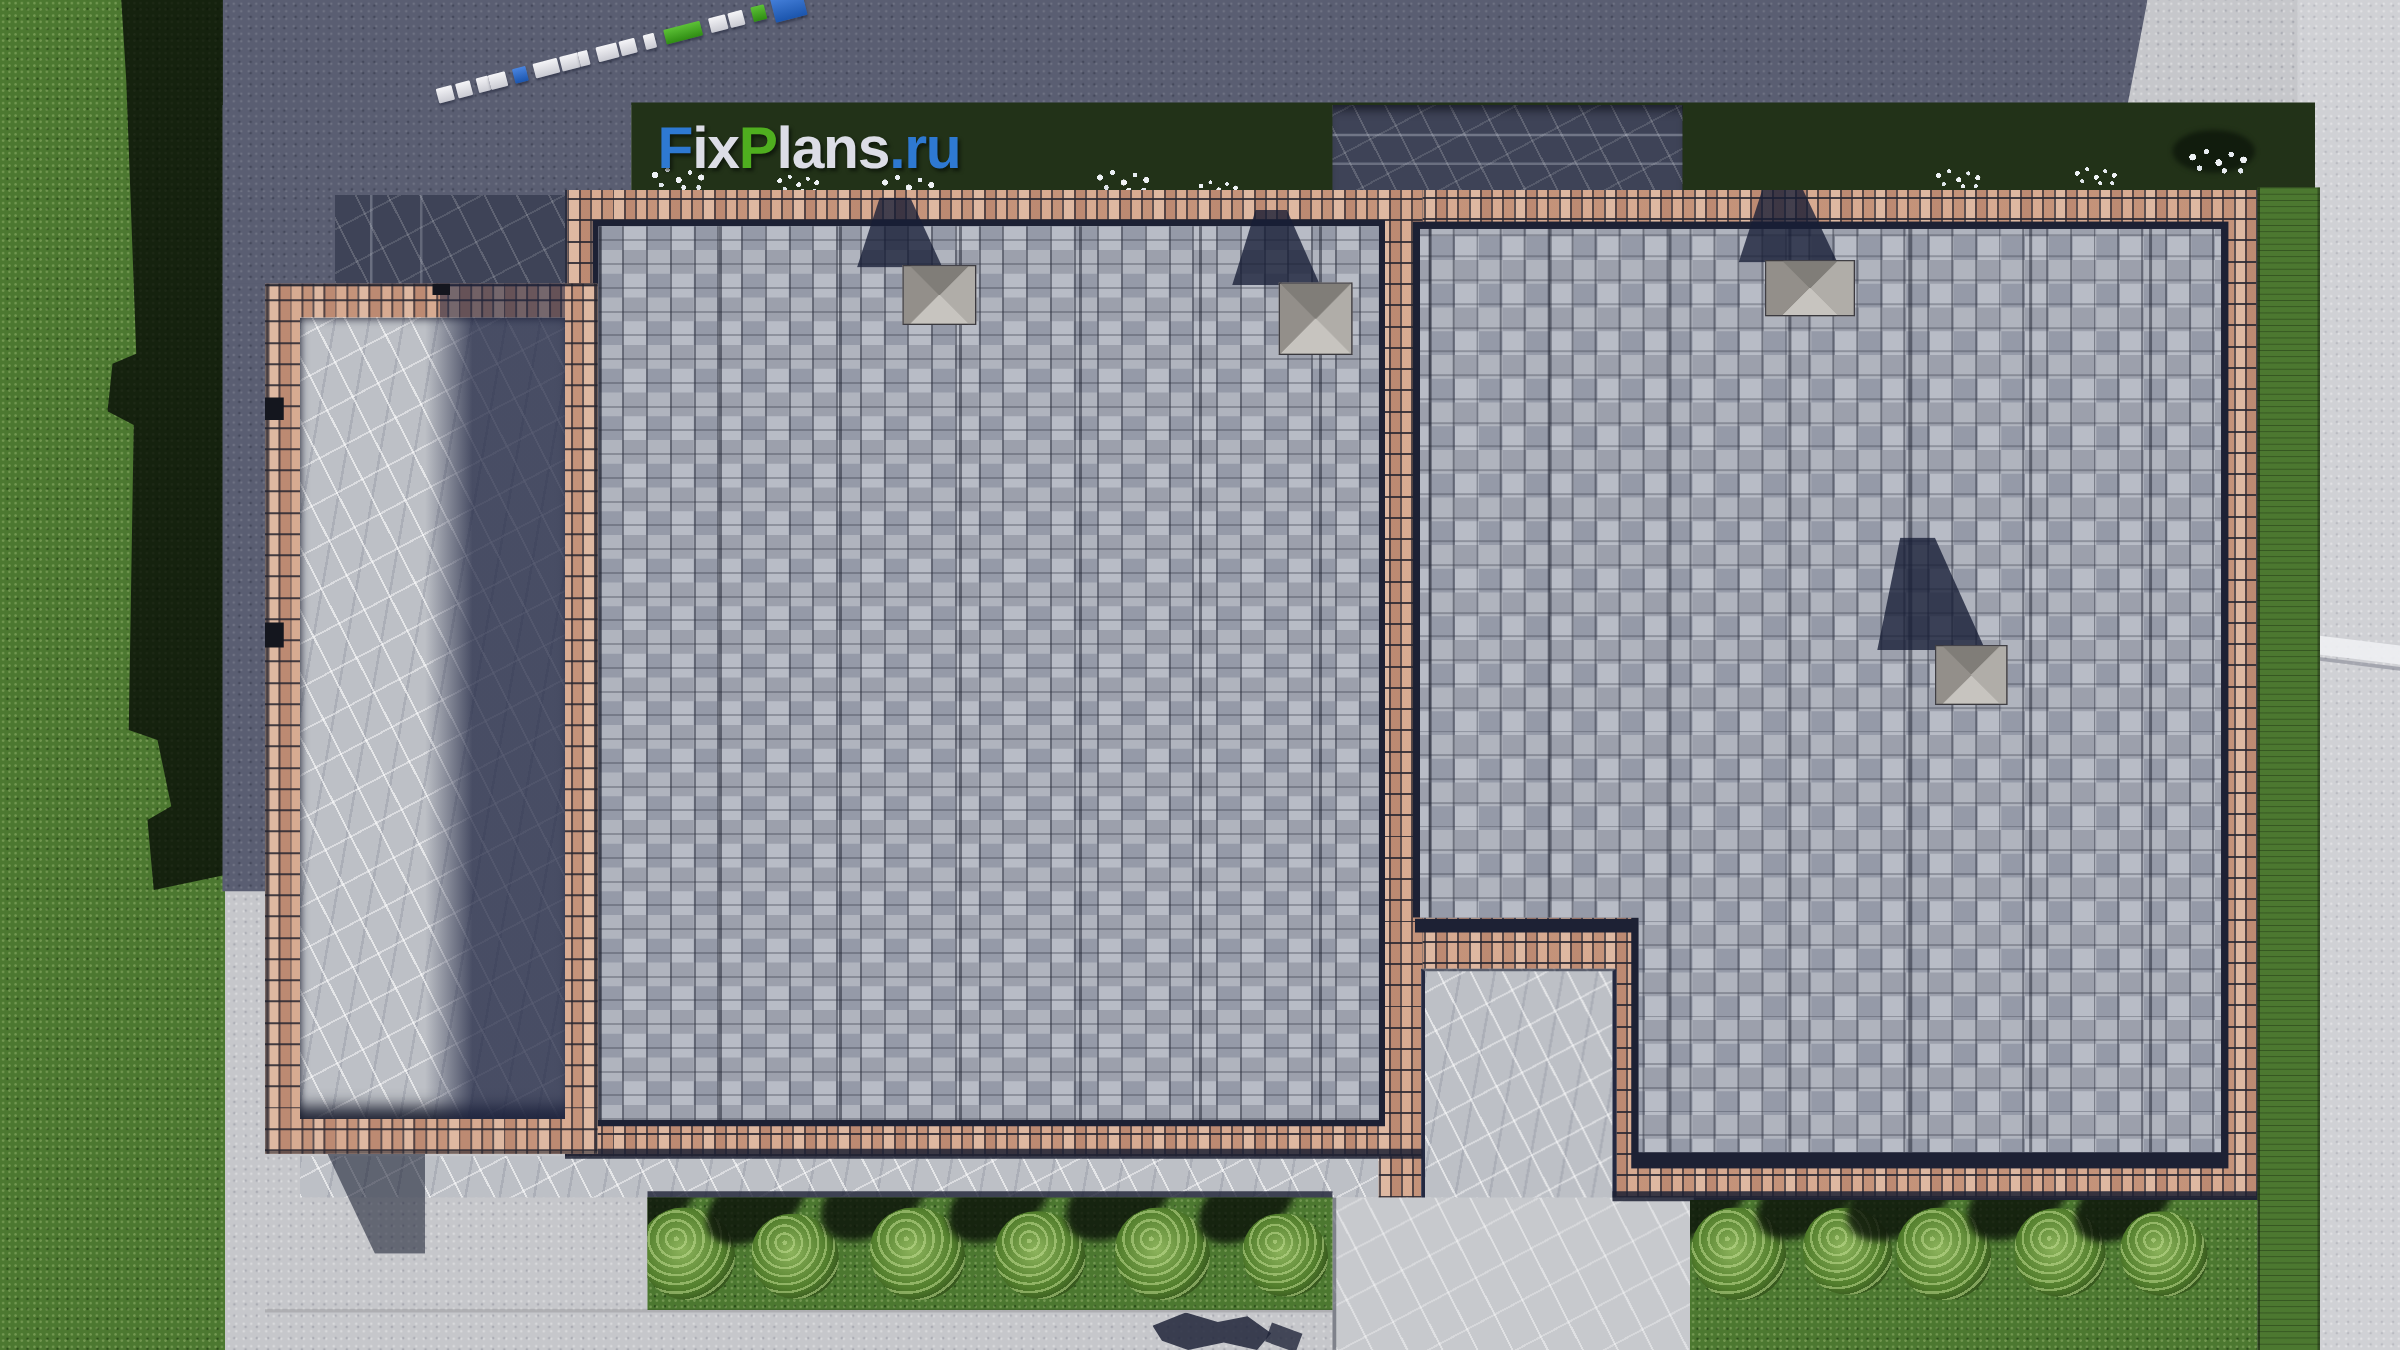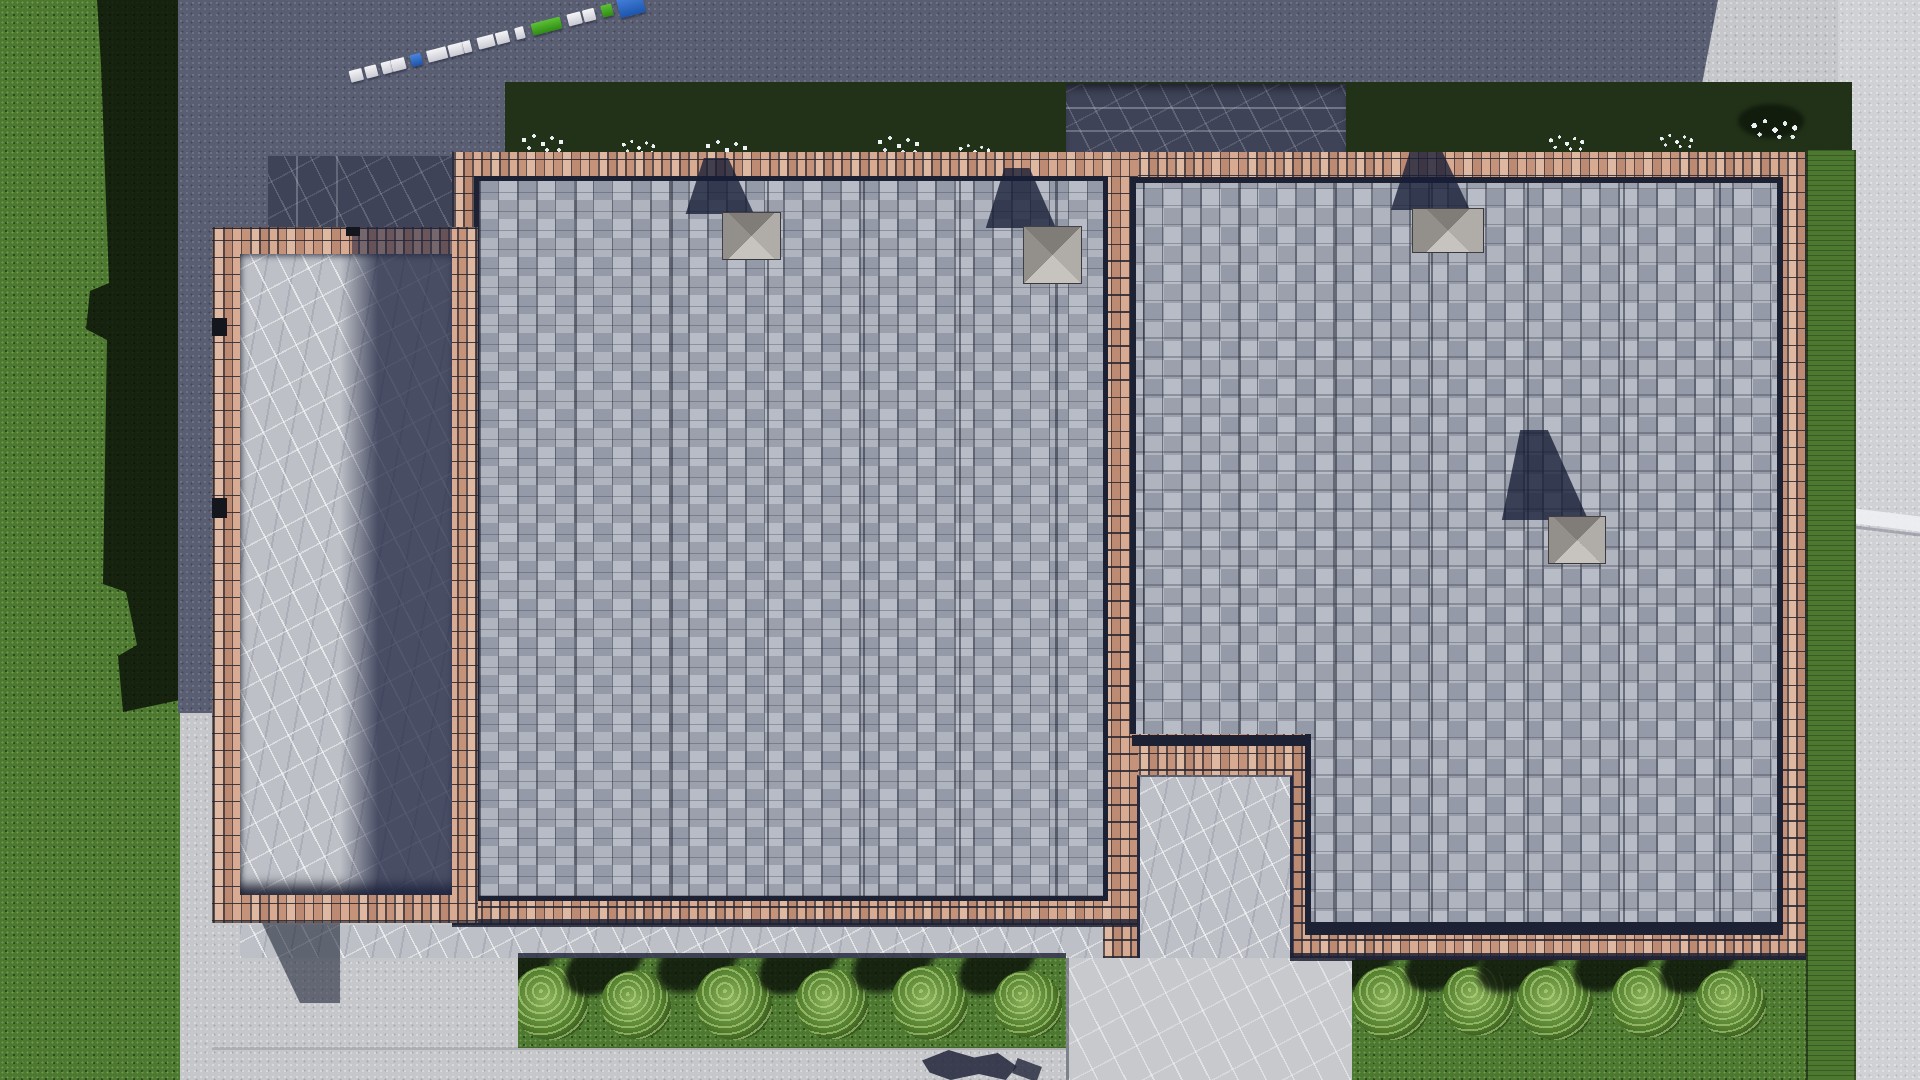--- a/index.html
+++ b/index.html
@@ -252,18 +252,19 @@
       <span class="gap" style="width: 7px;"></span>
       <span class="w" style="width: 14px;"></span>
       <span class="gap" style="width: 2px;"></span>
       <span class="w" style="width: 12px;"></span>
       <span class="gap" style="width: 7px;"></span>
       <span class="g" style="width: 11px;"></span>
       <span class="gap" style="width: 6px;"></span>
       <span class="b" style="width: 26px; height: 22px;"></span>
     </div>
 
+  <div class="abs" id="logo" style="left:526px;top:94px"><span class="lb">F</span><span class="lw">ix</span><span class="lg">P</span><span class="lw">lans</span><span class="lb">.ru</span></div>
 
   <div class="abs" style="left:922px;top:1050px;width:95px;height:30px;background:rgba(32,37,58,.85);
        clip-path:polygon(0 35%,28% 0,55% 25%,80% 10%,100% 55%,88% 100%,60% 80%,30% 100%,8% 75%)"></div>
   <div class="abs" style="left:1014px;top:1062px;width:26px;height:16px;background:rgba(32,37,58,.8);transform:rotate(20deg)"></div>
 
 </div>
 
 </body></html>

